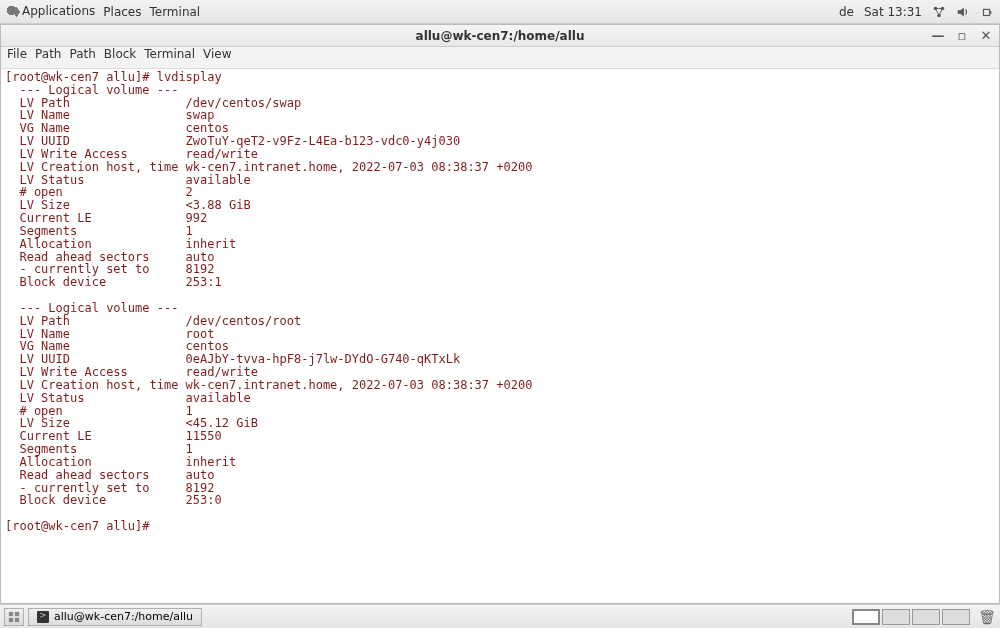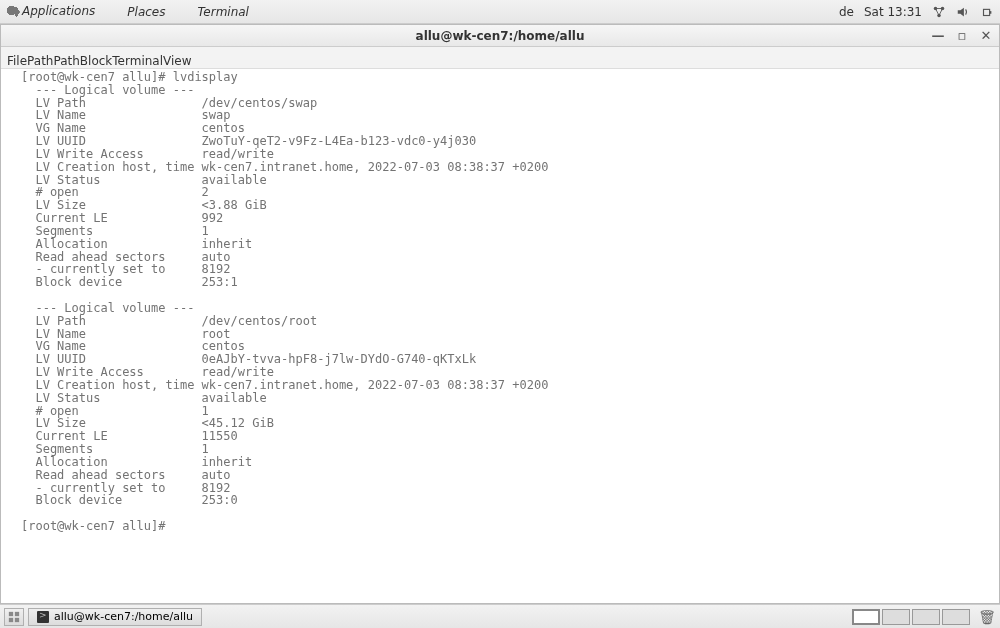--- a/index.html
+++ b/index.html
@@ -14,21 +14,21 @@
     }
     .top-panel {
       height: 24px;
       background: linear-gradient(#f2f2f2, #e6e6e6);
       border-bottom: 1px solid #ccc;
       display: flex;
       align-items: center;
       padding: 0 6px;
       justify-content: space-between;
     }
-    .top-left { display: flex; align-items: center; gap: 32px; font-style: italic; }
+    .top-left { display: flex; align-items: center; gap: 8px; }
     .top-left-item { cursor: pointer; color: #333; }
     .gnome-foot {
       width: 14px; height: 14px;
       display: inline-block;
       background: radial-gradient(circle at 40% 40%, #777 0 40%, transparent 41%),
                   radial-gradient(circle at 70% 30%, #777 0 15%, transparent 16%),
                   radial-gradient(circle at 85% 50%, #777 0 12%, transparent 13%),
                   radial-gradient(circle at 75% 70%, #777 0 12%, transparent 13%);
       vertical-align: middle;
       margin-right: 2px;
@@ -64,35 +64,35 @@
       position: absolute; right: 6px; top: 0; height: 100%;
       display: flex; align-items: center; gap: 10px;
     }
     .win-btn { width: 14px; height: 14px; display: flex; align-items:center; justify-content:center; cursor:pointer; color:#555; font-weight:bold; font-size:13px; line-height:1; }
 
     .menu-bar {
       height: 22px;
       background: #f3f3f3;
       border-bottom: 1px solid #ddd;
       display: flex;
-      align-items: flex-end;
+      align-items: flex-start;
       padding: 0 6px;
-      gap: 0;
+      gap: 8px;
       color: #333;
     }
     .menu-item { cursor: pointer; }
 
     .terminal-area {
       flex: 1;
       background: #fff;
-      padding: 2px 20px;
+      padding: 2px 4px;
       font-family: "DejaVu Sans Mono", "Liberation Mono", monospace;
       font-size: 12px;
       line-height: 1.07;
-      color: #737373;
+      color: #7f1d1d;
       white-space: pre;
       overflow: auto;
       position: relative;
     }
     .terminal-area::-webkit-scrollbar { width: 14px; }
     .terminal-area::-webkit-scrollbar-track { background: #eee; }
     .terminal-area::-webkit-scrollbar-thumb { background: #c0c0c0; border: 1px solid #aaa; }
 
     .bottom-panel {
       position: absolute;

